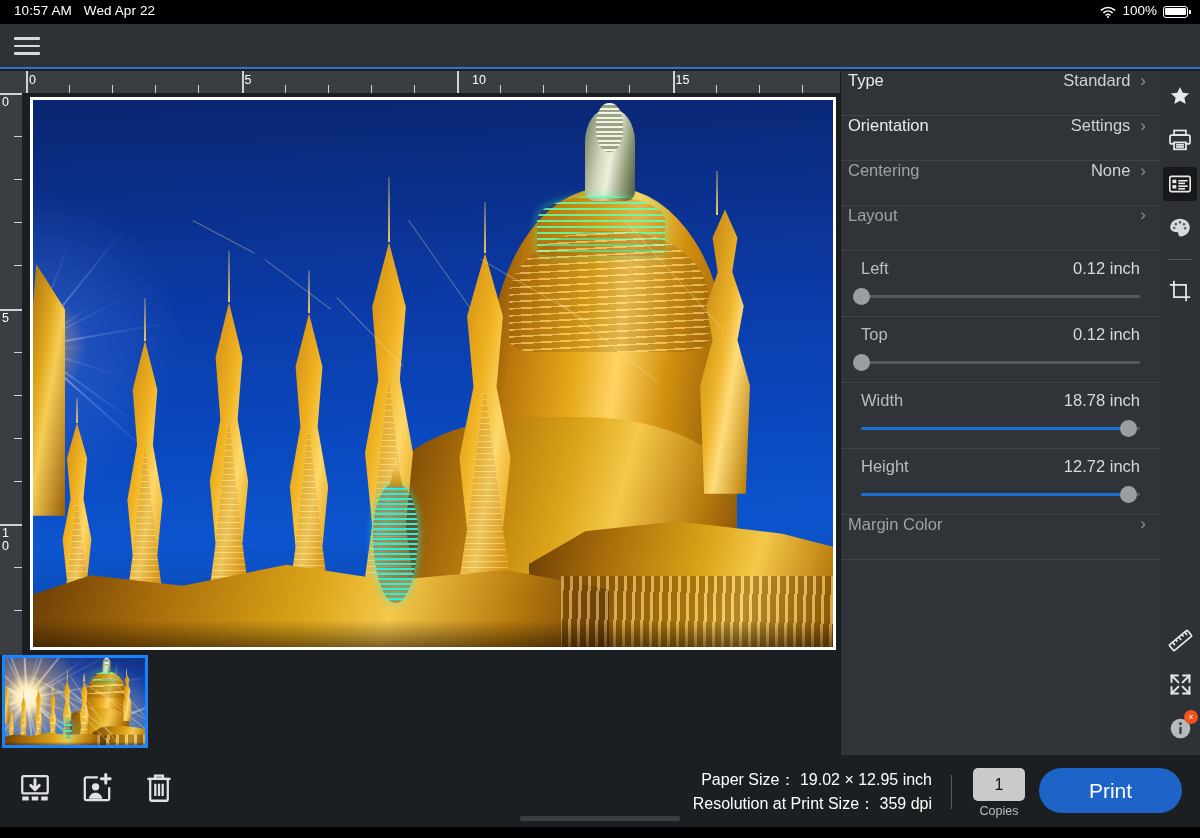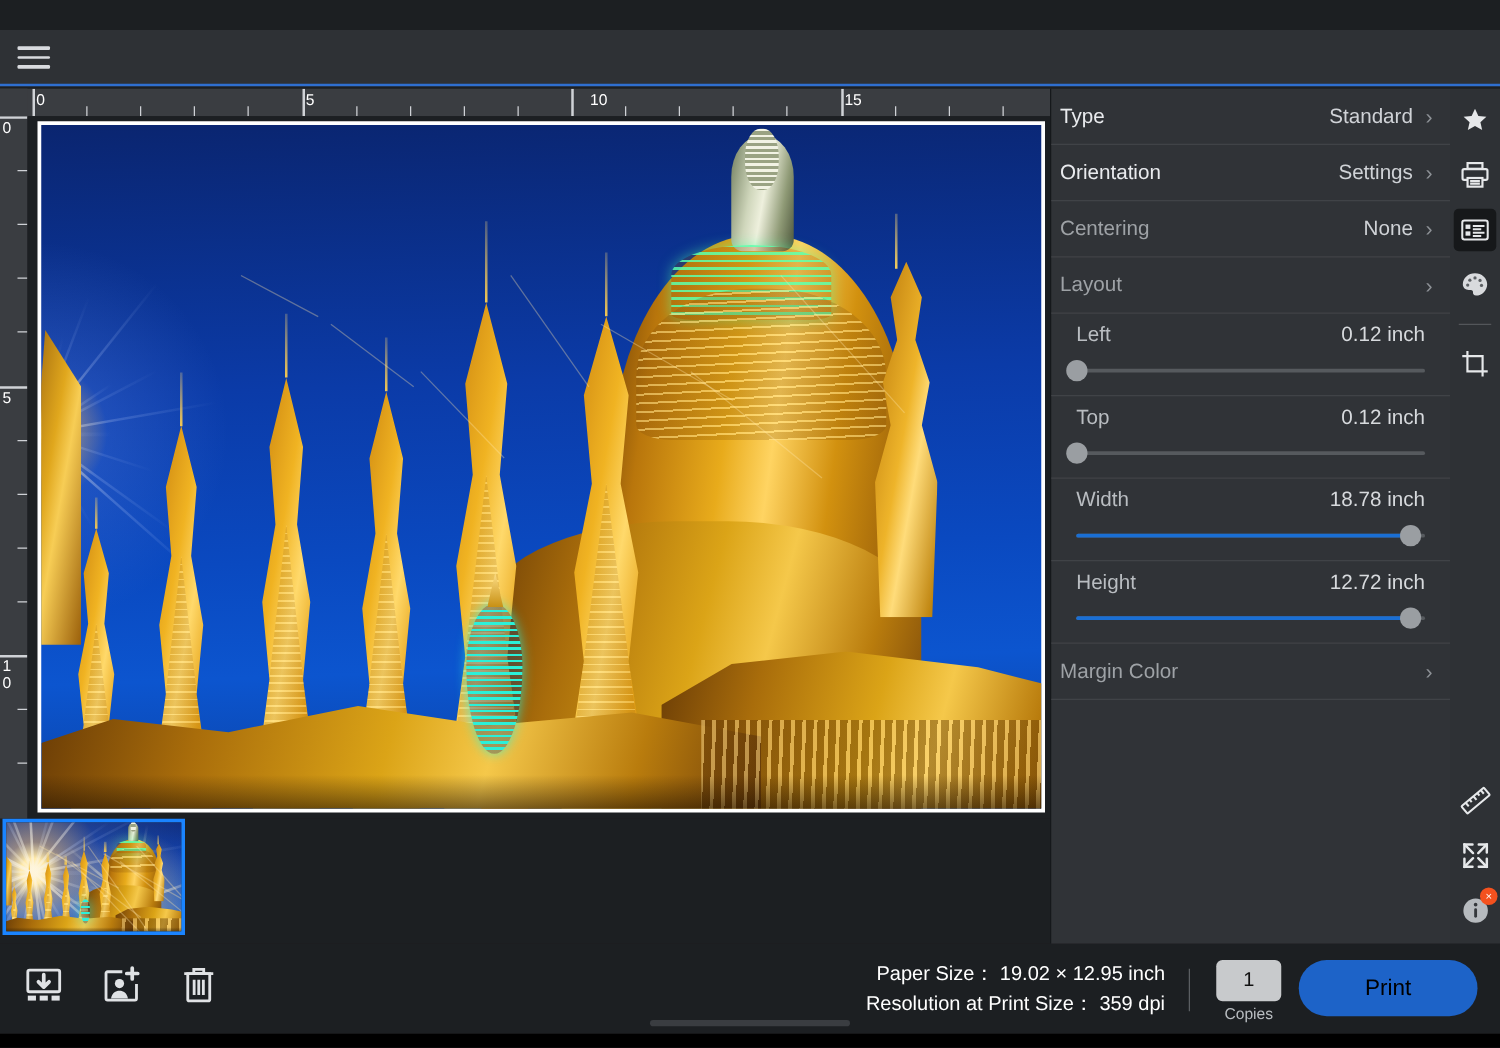--- a/index.html
+++ b/index.html
@@ -170,21 +170,21 @@
     position: absolute; left: 840px; top: 71px; width: 320px; height: 684px;
     background: #303337; border-left: 1px solid #15181b;
   }
   .panel-title {
     height: 46px; display: flex; align-items: center; justify-content: center;
     color: #fff; font-size: 17px; font-weight: bold;
     border-bottom: 1px solid #44474b;
   }
   .row {
     position: relative; height: 45px; padding: 0 7px;
-    display: flex; align-items: center; justify-content: space-between;
+    display: flex; align-items: flex-start; justify-content: space-between;
     border-bottom: 1px solid #404347; cursor: pointer;
   }
   .row .lab { font-size: 16.5px; }
   .row .val { font-size: 16.5px; color: #cfd2d6; }
   .lab.bright { color: #e9ebee; }
   .lab.dim { color: #9ea2a6; }
   .chev { margin-left: 10px; color: #8d9196; font-size: 17px; line-height: 1; }
   .row.has-chev { padding-right: 14px; }
   .row .right { display: flex; align-items: center; }
 
@@ -237,36 +237,56 @@
   }
   .vdiv { position: absolute; right: 248px; top: 20px; width: 1px; height: 34px; background: #5a5e62; }
   .copies { position: absolute; right: 175px; top: 13px; width: 52px; text-align: center; cursor: pointer; }
   .copies .box {
     height: 33px; background: #c8cacc; border-radius: 5px; color: #111;
     font-size: 16px; display: flex; align-items: center; justify-content: center;
   }
   .copies .cap { color: #b9bdc1; font-size: 12.5px; margin-top: 3px; }
   .printbtn {
     position: absolute; right: 18px; top: 13px; width: 143px; height: 45px;
-    background: #1d63c8; border-radius: 23px; color: #000000; font-size: 18px;
+    background: #1d63c8; border-radius: 23px; color: #ffffff; font-size: 21px;
     display: flex; align-items: center; justify-content: center; cursor: pointer;
   }
   .homebar {
     position: absolute; left: 50%; bottom: 6px; transform: translateX(-50%);
     width: 160px; height: 5px; border-radius: 3px; background: #3a3d41;
   }
   .screen-bottom {
     position: absolute; left: 0; top: 827px; width: 1200px; height: 11px; background: #000;
   }
 </style>
 </head>
 <body>
 
 <div id="app">
 
+  <div class="statusbar">
+    <div class="sb-left">
+      <span>10:57 AM</span>
+      <span>Wed Apr 22</span>
+    </div>
+    <div class="sb-right">
+      <span class="wifi-ico">
+        <svg width="16" height="12" viewBox="0 0 16 12">
+            <g fill="none" stroke="#fff" stroke-width="1.5" stroke-linecap="round">
+          <path d="M1.4 4.1A10 10 0 0 1 14.6 4.1"></path>
+              <path d="M3.8 6.6A6.4 6.4 0 0 1 12.2 6.6"></path>
+              <path d="M6.1 9.0A3 3 0 0 1 9.9 9.0"></path>
+            </g>
+          <circle cx="8" cy="10.9" r="1" fill="#fff"></circle>
+          </svg>
+      </span>
+      <span>100%</span>
+      <span class="batt"></span>
+    </div>
+  </div>
 
   <div class="toolbar">
     <div class="hamburger">
       <span></span>
         <span></span>
         <span></span>
     </div>
   </div>
 
   <div class="ruler-h" id="rulerH">

